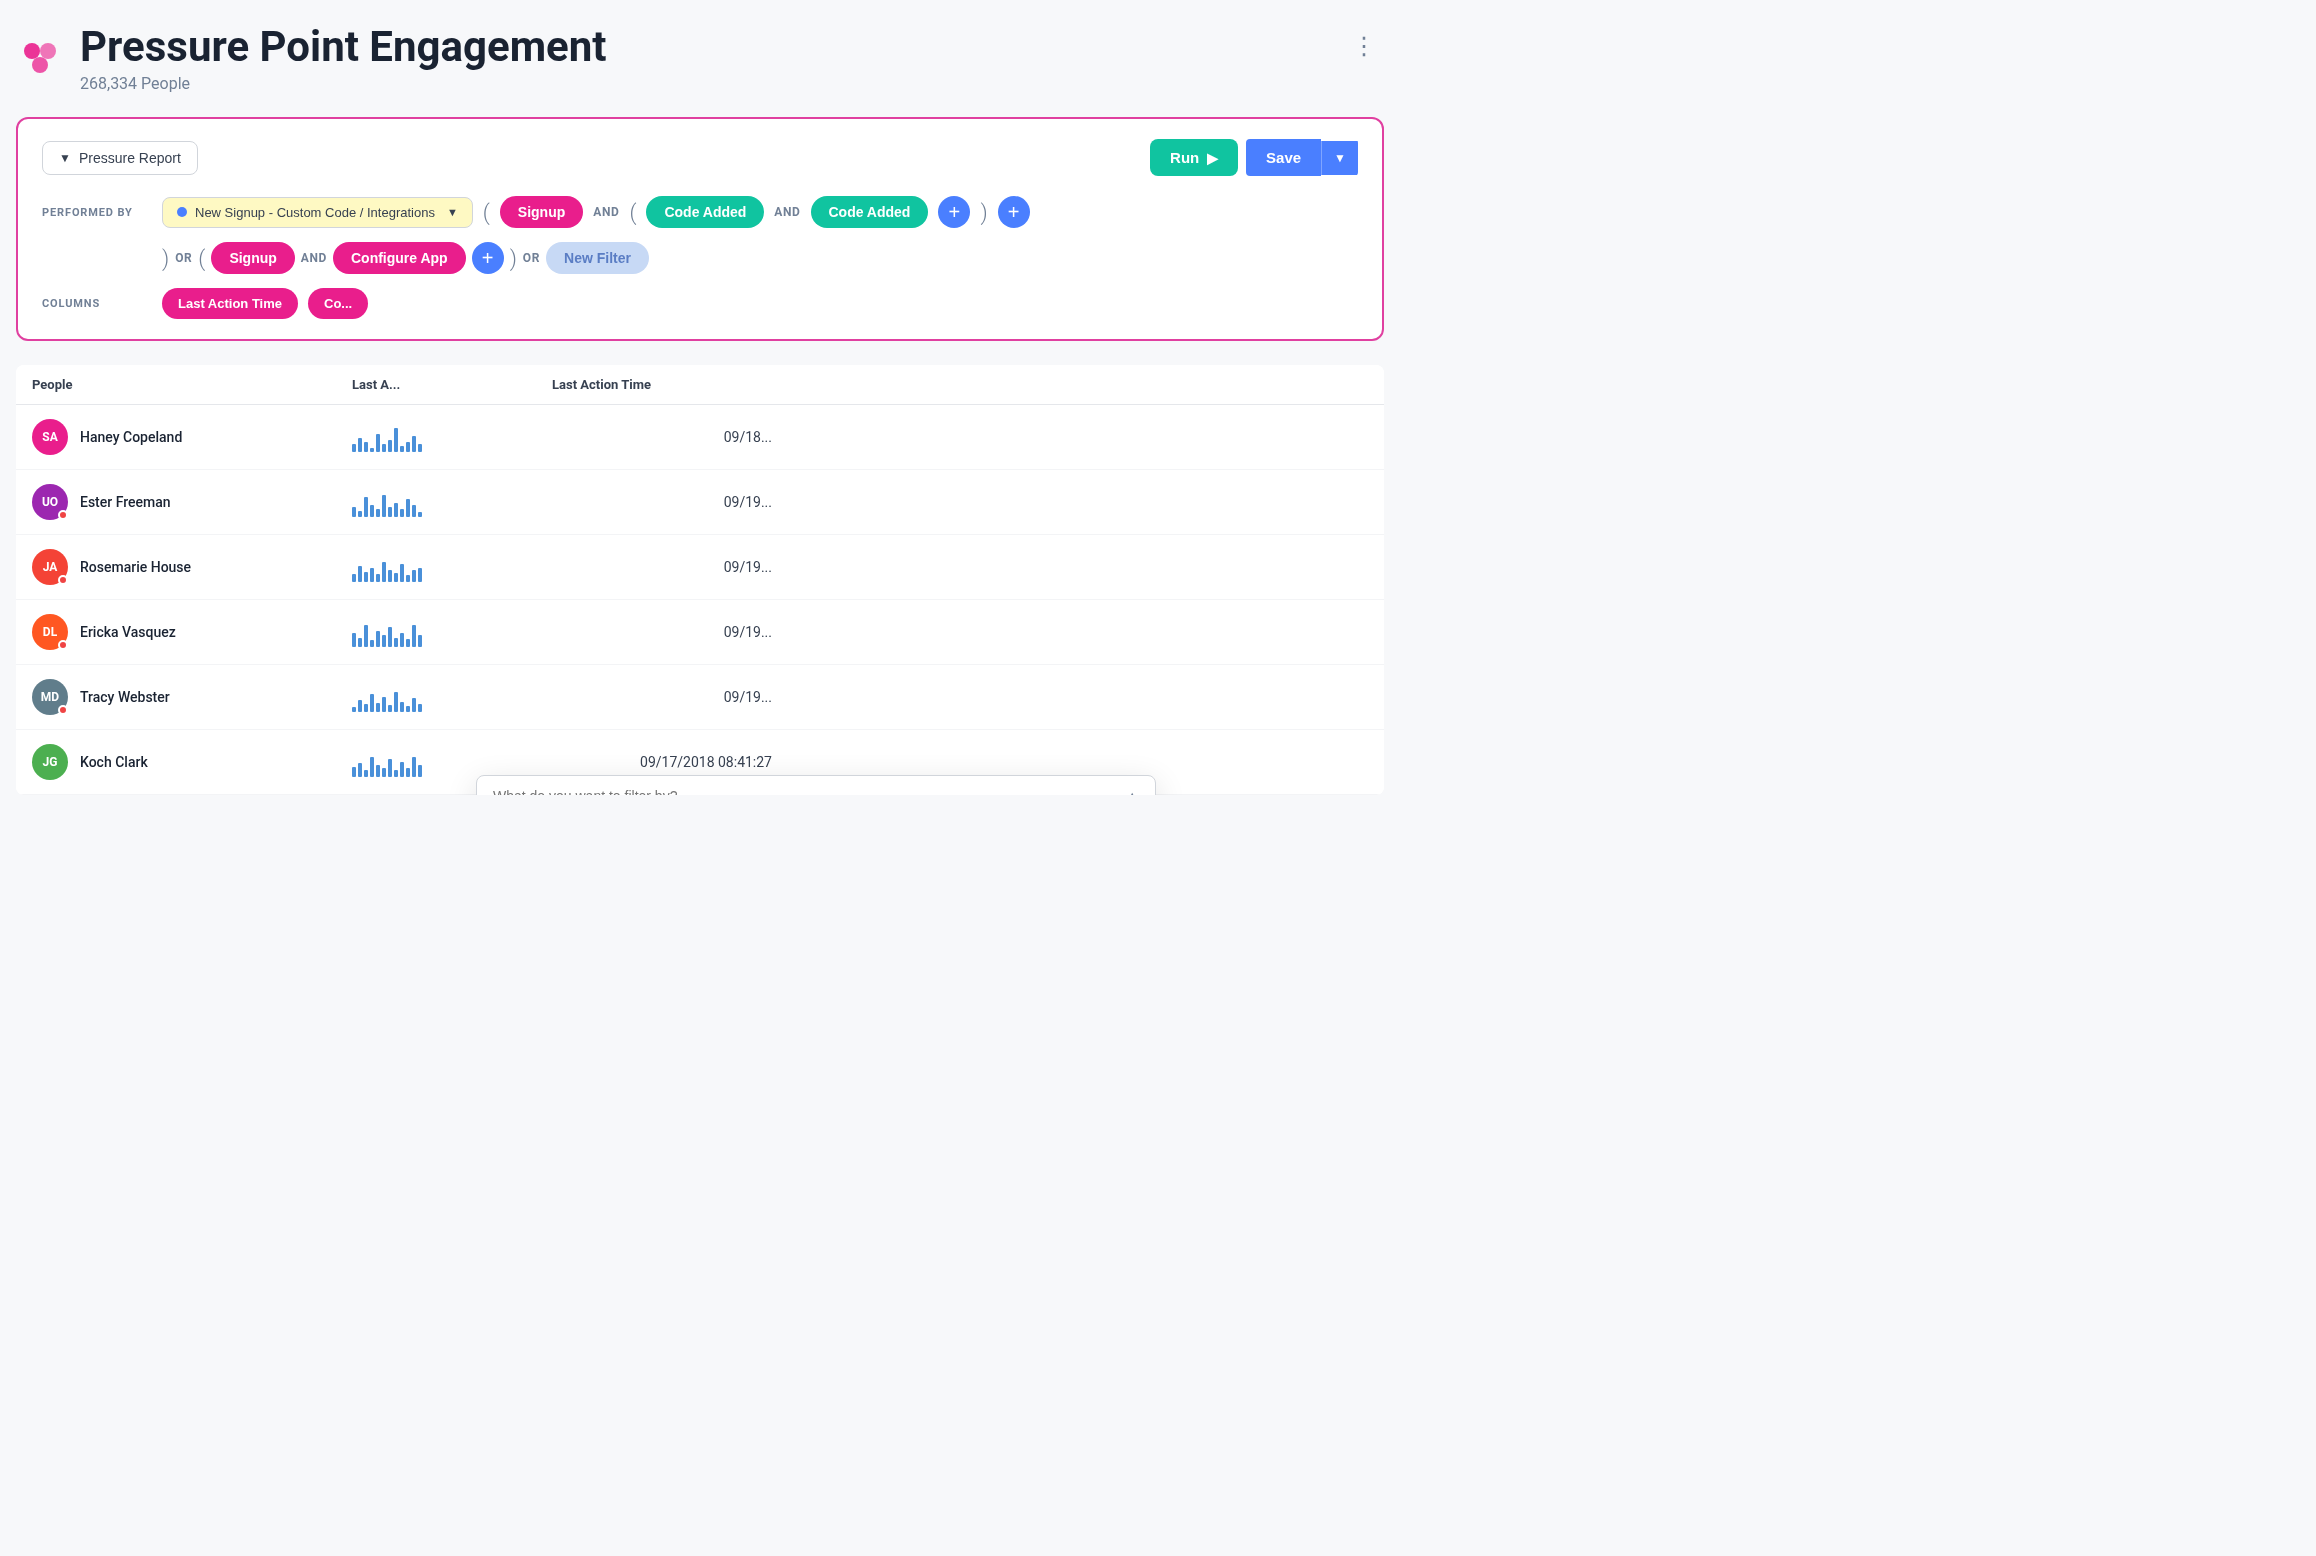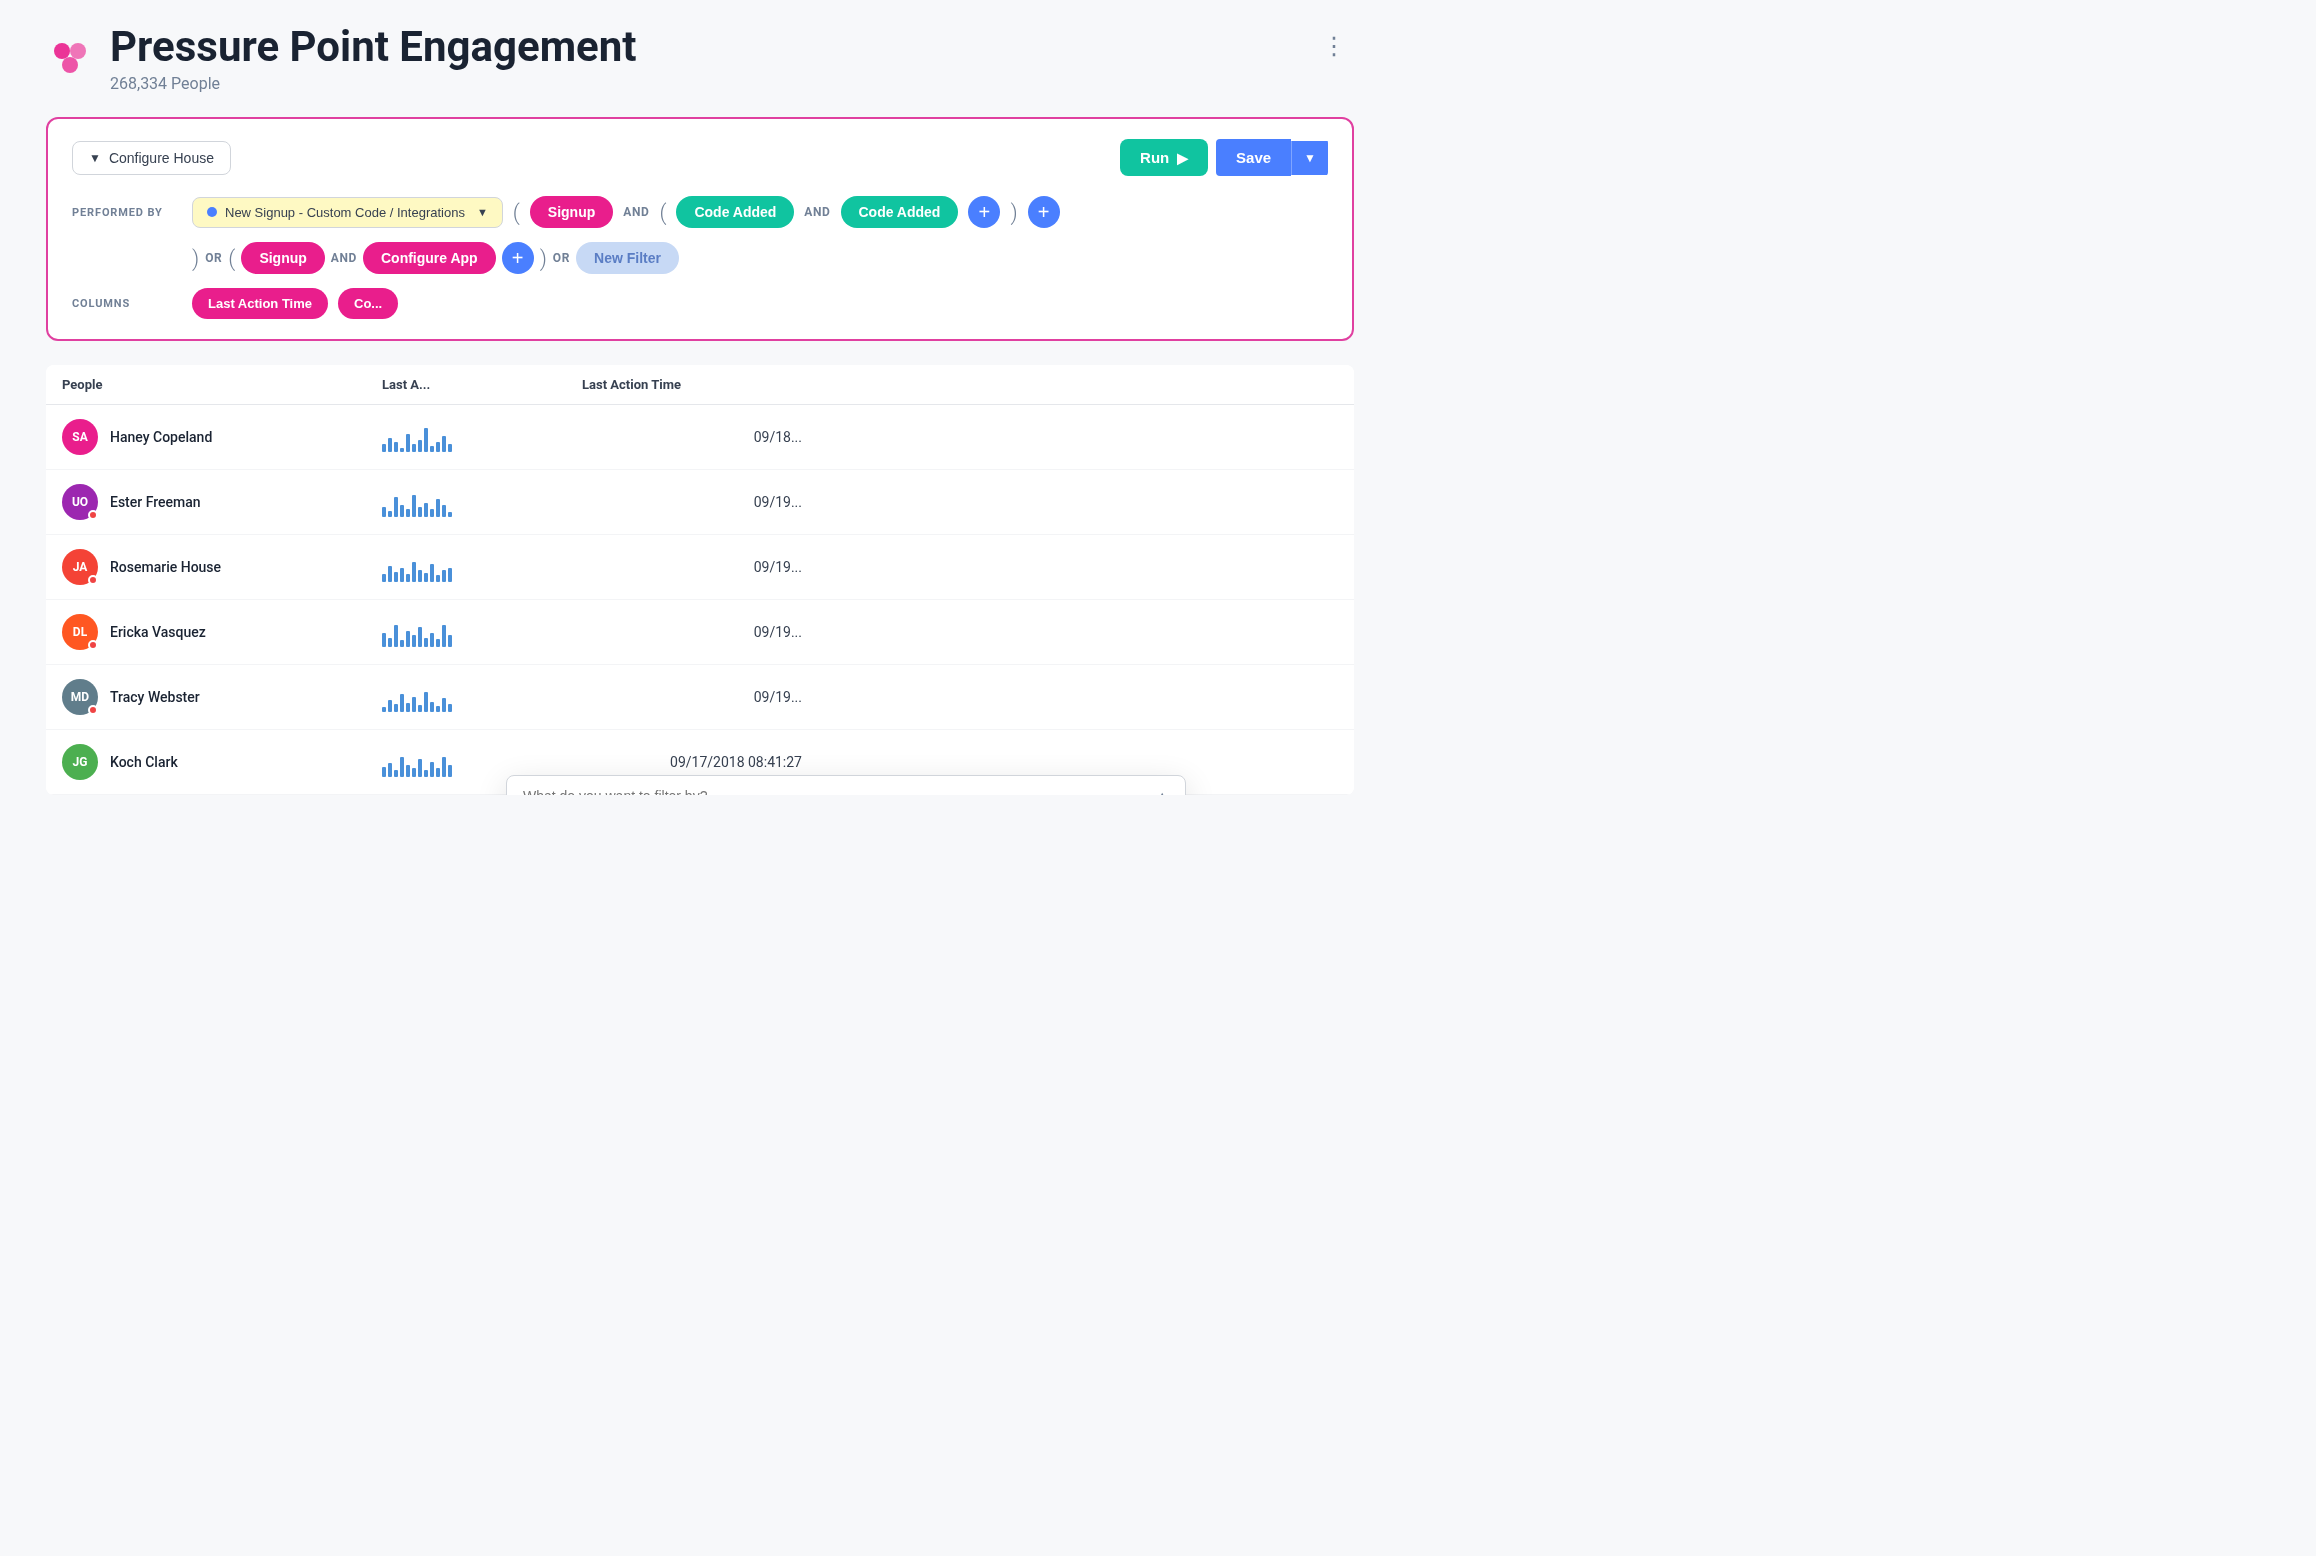--- a/index.html
+++ b/index.html
@@ -1,18 +1,18 @@
 <!DOCTYPE html>
 <html><head>
   <meta charset="utf-8">
   <style>
     * { box-sizing: border-box; margin: 0; padding: 0; }
     body { font-family: -apple-system, BlinkMacSystemFont, 'Segoe UI', Roboto, sans-serif; background: #f7f8fa; color: #2d3748; }
 
-    .page-container { padding: 24px 46px; max-width: 1400px; }
+    .page-container { padding: 24px 16px; max-width: 1400px; }
 
     .page-header { display: flex; align-items: flex-start; justify-content: space-between; margin-bottom: 24px; }
     .header-left { display: flex; align-items: center; gap: 16px; }
     .header-icon { width: 48px; height: 48px; }
     .header-title-group h1 { font-size: 42px; font-weight: 700; color: #1a2332; line-height: 1.1; }
     .header-title-group .subtitle { font-size: 16px; color: #718096; margin-top: 4px; }
     .header-menu-btn { background: none; border: none; cursor: pointer; font-size: 24px; color: #718096; padding: 8px; }
 
     .configure-panel { border: 2px solid #e040a0; border-radius: 12px; background: #fff; padding: 20px 24px; margin-bottom: 24px; }
 
@@ -94,21 +94,21 @@
         <div class="subtitle">268,334 People</div>
       </div>
     </div>
     <button class="header-menu-btn">⋮</button>
   </div>
 
   <div class="configure-panel">
     <div class="configure-top">
       <button class="configure-btn">
         <span class="chevron">▼</span>
-        <span>Configure House</span>
+        <span>Pressure Report</span>
       </button>
       <div class="action-btns">
         <button class="run-btn">
           <span>Run</span>
           <span class="play-icon">▶</span>
         </button>
         <div class="save-btn-group">
           <button class="save-btn">Save</button>
           <button class="save-dropdown-btn">▼</button>
         </div>

